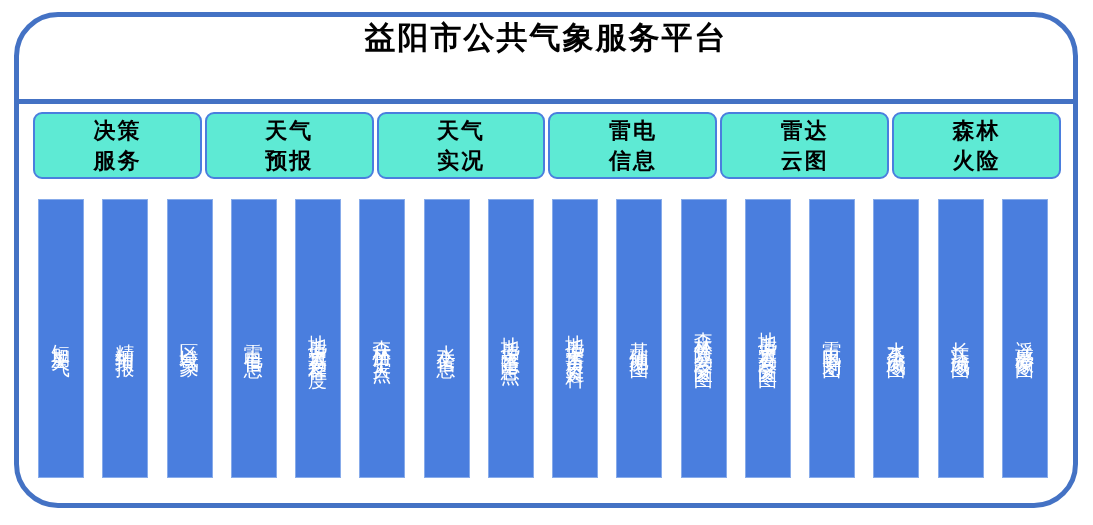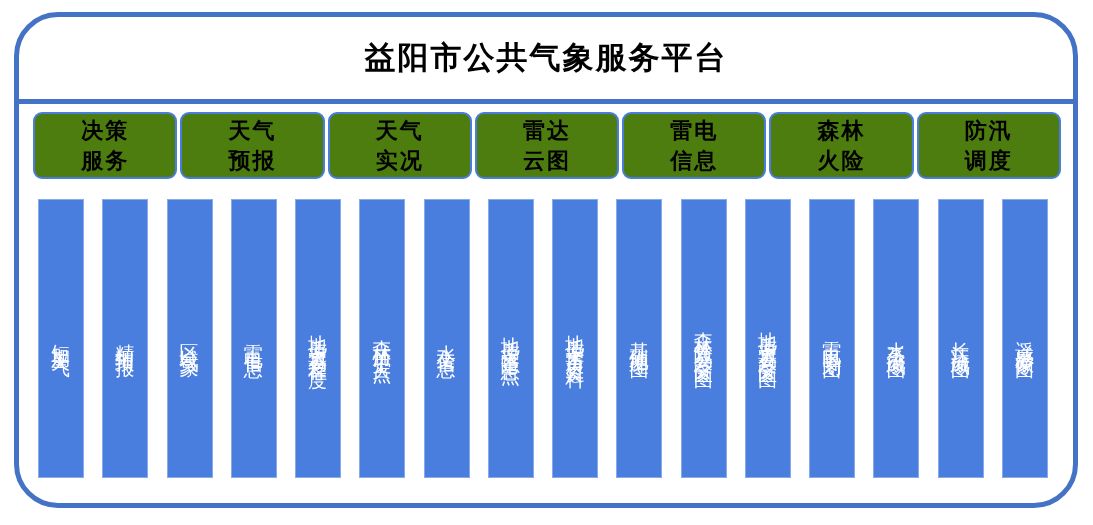--- a/index.html
+++ b/index.html
@@ -28,21 +28,20 @@
     border-radius: 44px;
     background: #ffffff;
   }
   .title-row {
     position: absolute;
     top: 0;
     left: 0;
     right: 0;
     height: 82px;
     display: flex;
-    align-items: center;
     justify-content: center;
   }
   .title {
     margin: 0;
     font-size: 31px;
     font-weight: bold;
     color: #000000;
     letter-spacing: 2px;
     white-space: nowrap;
   }
@@ -61,21 +60,21 @@
     right: 12px;
     height: 67px;
     display: flex;
     gap: 3px;
   }
   .cat {
     flex: 1 1 0;
     box-sizing: border-box;
     border: 2px solid #4A7EDE;
     border-radius: 9px;
-    background: #4d7c0f;
+    background: #5eead4;
     display: flex;
     flex-direction: column;
     align-items: center;
     justify-content: center;
     font-size: 22px;
     font-weight: 600;
     color: #000000;
     line-height: 30px;
     letter-spacing: 2px;
     white-space: nowrap;
@@ -130,35 +129,31 @@
       </div>
       <div class="cat">
         <span>天气</span>
         <span>预报</span>
       </div>
       <div class="cat">
         <span>天气</span>
         <span>实况</span>
       </div>
       <div class="cat">
+        <span>雷电</span>
+        <span>信息</span>
+      </div>
+      <div class="cat">
         <span>雷达</span>
         <span>云图</span>
       </div>
       <div class="cat">
-        <span>雷电</span>
-        <span>信息</span>
-      </div>
-      <div class="cat">
         <span>森林</span>
         <span>火险</span>
       </div>
-      <div class="cat">
-        <span>防汛</span>
-        <span>调度</span>
-      </div>
     </div>
 
     <div class="bar-row">
       <div class="bar">
           <span class="vtext">短期天气</span>
         </div>
       <div class="bar">
           <span class="vtext">精细预报</span>
         </div>
       <div class="bar">

